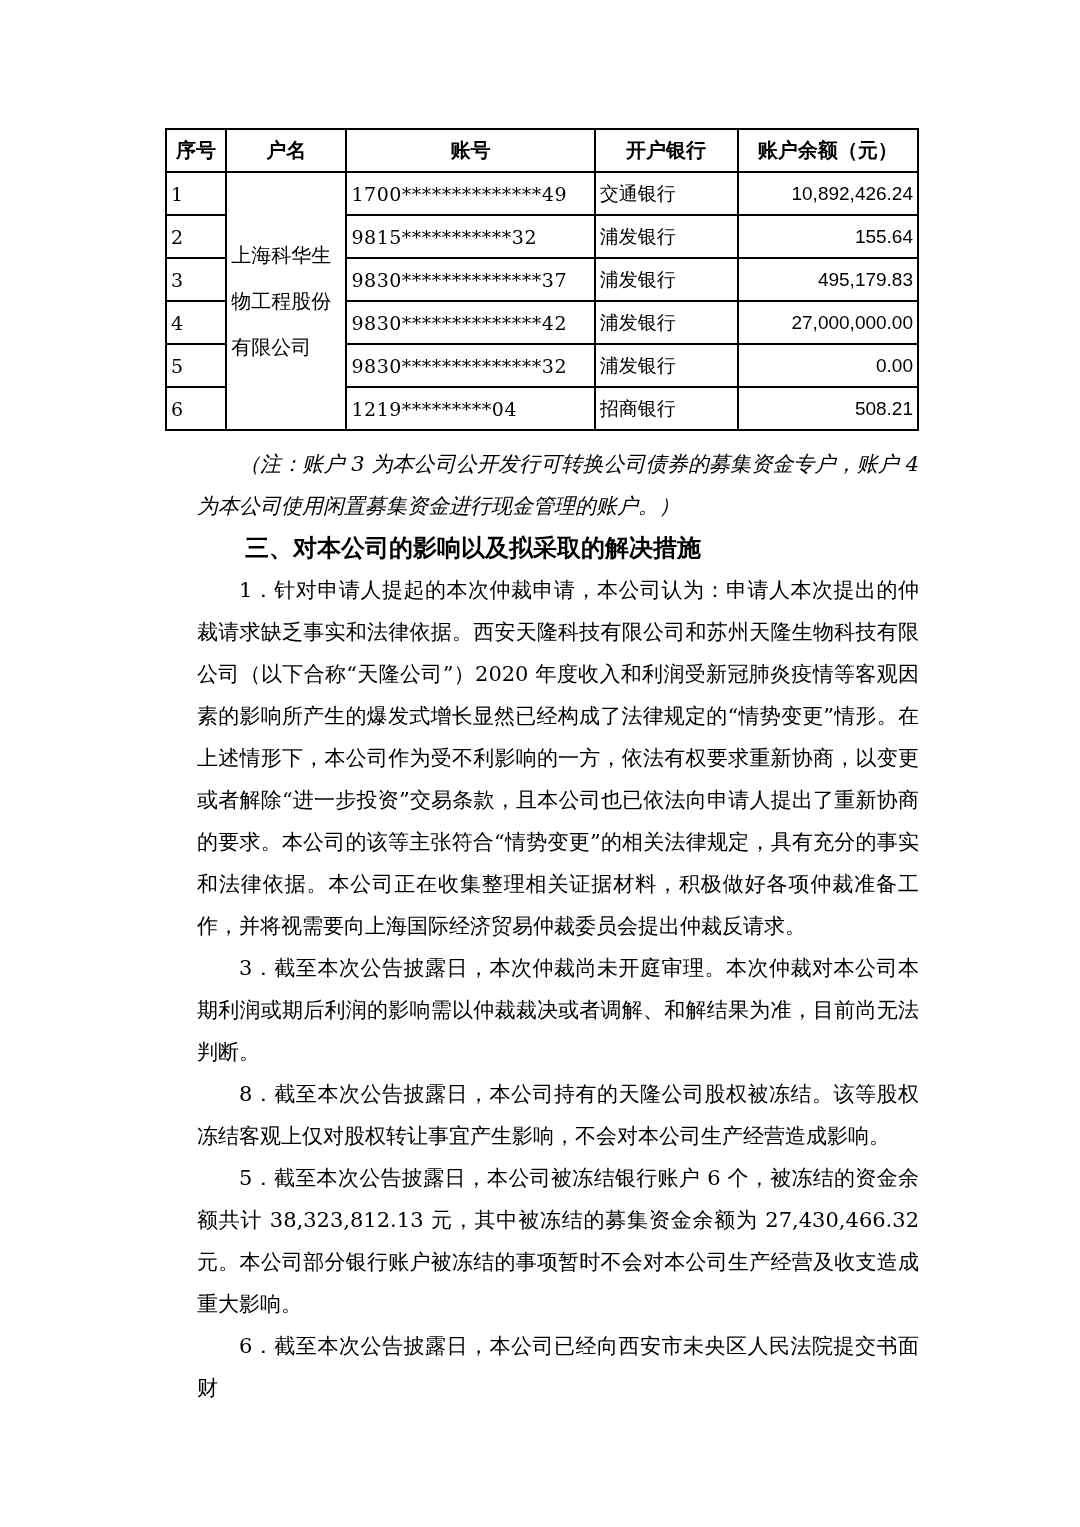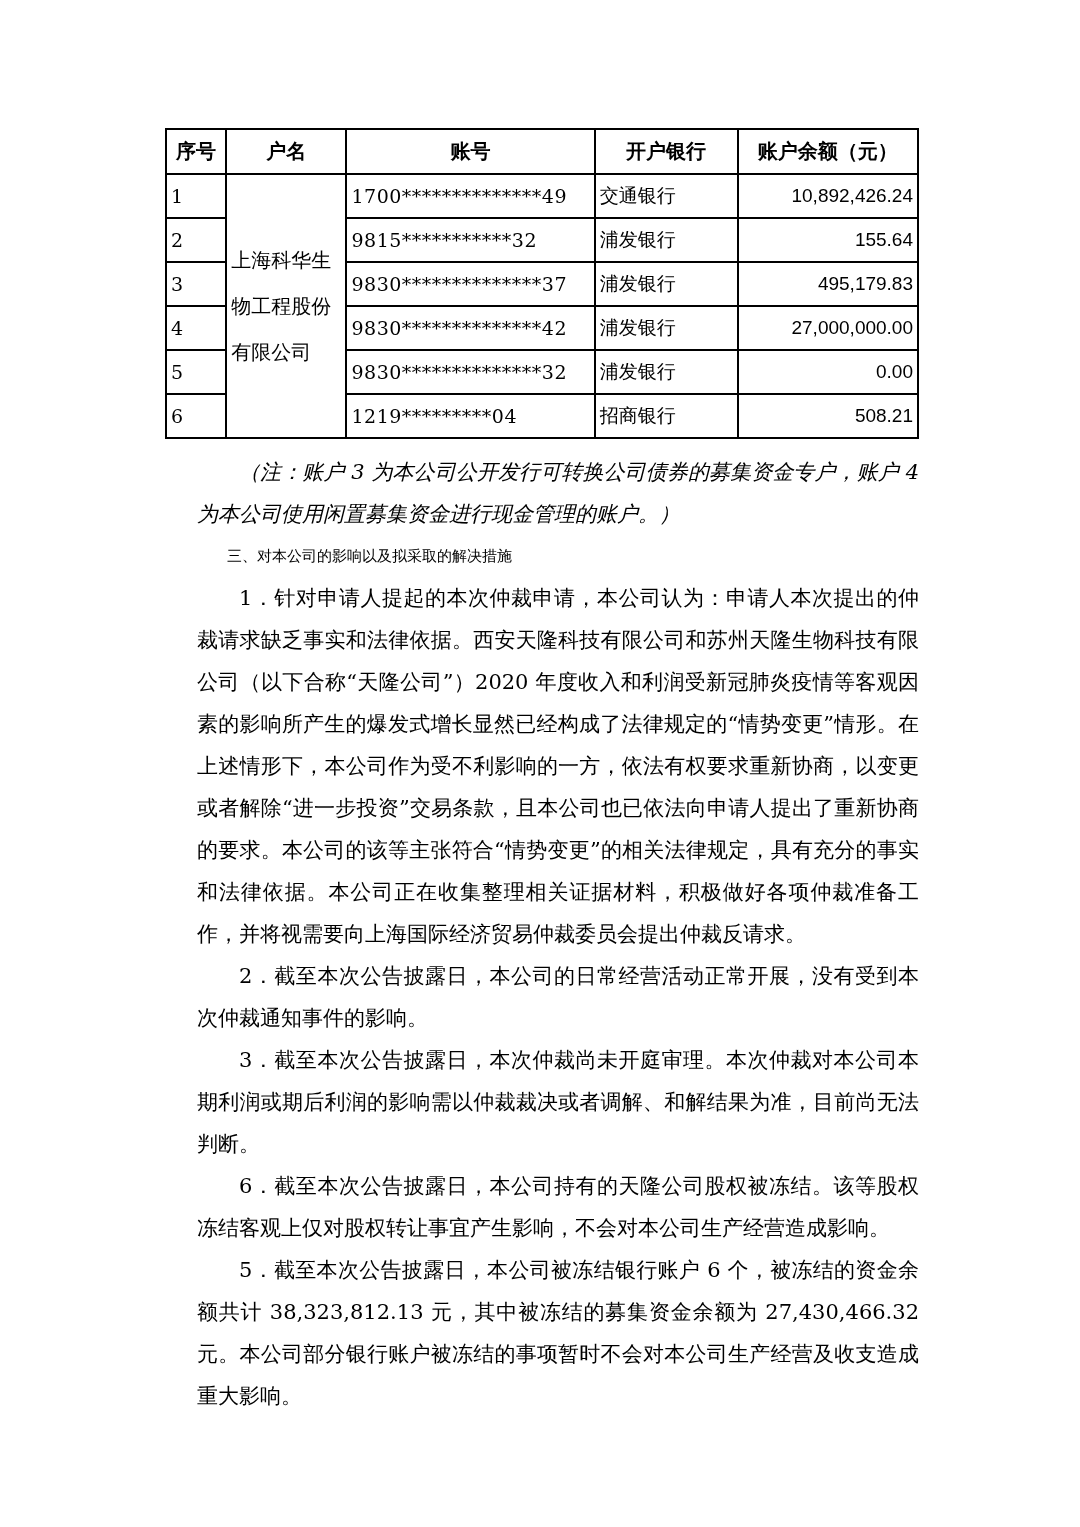--- a/index.html
+++ b/index.html
@@ -22,21 +22,21 @@
   table.accounts {
     width: 100%;
     border-collapse: collapse;
     table-layout: fixed;
     font-size: 19px;
   }
   table.accounts th, table.accounts td {
     border: 2px solid #000;
     vertical-align: middle;
     height: 43px;
-    padding: 8px 4px;
+    padding: 0 4px;
     font-weight: normal;
     overflow: hidden;
   }
   table.accounts th { font-weight: bold; font-size: 20px; }
   col.c-seq  { width: 8%; }
   col.c-name { width: 16%; }
   col.c-acct { width: 33%; }
   col.c-bank { width: 19%; }
   col.c-bal  { width: 24%; }
   td.name-cell {
@@ -58,22 +58,22 @@
     line-height: 42px;
     text-align: justify;
     margin-left: 32px;
   }
   p.note {
     font-style: italic;
     text-indent: 2em;
   }
   h3.section-heading {
     font-family: "DejaVu Sans", "Liberation Sans", sans-serif;
-    font-size: 15px;
-    font-weight: normal;
+    font-size: 24px;
+    font-weight: bold;
     line-height: 42px;
     text-indent: 2em;
     text-align: left;
   }
   p.para { text-indent: 2em; }
 </style>
 </head>
 <body>
 
 <div class="content">
@@ -133,19 +133,19 @@
         <td>招商银行</td>
         <td class="bal-cell">508.21</td>
       </tr>
     </tbody>
   </table>
 
   <div class="bodytext">
     <p class="note">（注：账户 3 为本公司公开发行可转换公司债券的募集资金专户，账户 4 为本公司使用闲置募集资金进行现金管理的账户。）</p>
     <h3 class="section-heading">三、对本公司的影响以及拟采取的解决措施</h3>
     <p class="para">1．针对申请人提起的本次仲裁申请，本公司认为：申请人本次提出的仲裁请求缺乏事实和法律依据。西安天隆科技有限公司和苏州天隆生物科技有限公司（以下合称“天隆公司”）2020 年度收入和利润受新冠肺炎疫情等客观因素的影响所产生的爆发式增长显然已经构成了法律规定的“情势变更”情形。在上述情形下，本公司作为受不利影响的一方，依法有权要求重新协商，以变更或者解除“进一步投资”交易条款，且本公司也已依法向申请人提出了重新协商的要求。本公司的该等主张符合“情势变更”的相关法律规定，具有充分的事实和法律依据。本公司正在收集整理相关证据材料，积极做好各项仲裁准备工作，并将视需要向上海国际经济贸易仲裁委员会提出仲裁反请求。</p>
-    <p class="para">2．截至本次公告披露日，本公司的日常经营活动正常开展，没有受到本次仲裁通知事件的影响。</p>
     <p class="para">3．截至本次公告披露日，本次仲裁尚未开庭审理。本次仲裁对本公司本期利润或期后利润的影响需以仲裁裁决或者调解、和解结果为准，目前尚无法判断。</p>
-    <p class="para">6．截至本次公告披露日，本公司持有的天隆公司股权被冻结。该等股权冻结客观上仅对股权转让事宜产生影响，不会对本公司生产经营造成影响。</p>
+    <p class="para">8．截至本次公告披露日，本公司持有的天隆公司股权被冻结。该等股权冻结客观上仅对股权转让事宜产生影响，不会对本公司生产经营造成影响。</p>
     <p class="para">5．截至本次公告披露日，本公司被冻结银行账户 6 个，被冻结的资金余额共计 38,323,812.13 元，其中被冻结的募集资金余额为 27,430,466.32 元。本公司部分银行账户被冻结的事项暂时不会对本公司生产经营及收支造成重大影响。</p>
+    <p class="para">6．截至本次公告披露日，本公司已经向西安市未央区人民法院提交书面财</p>
   </div>
 
 </div>
 
 </body></html>

